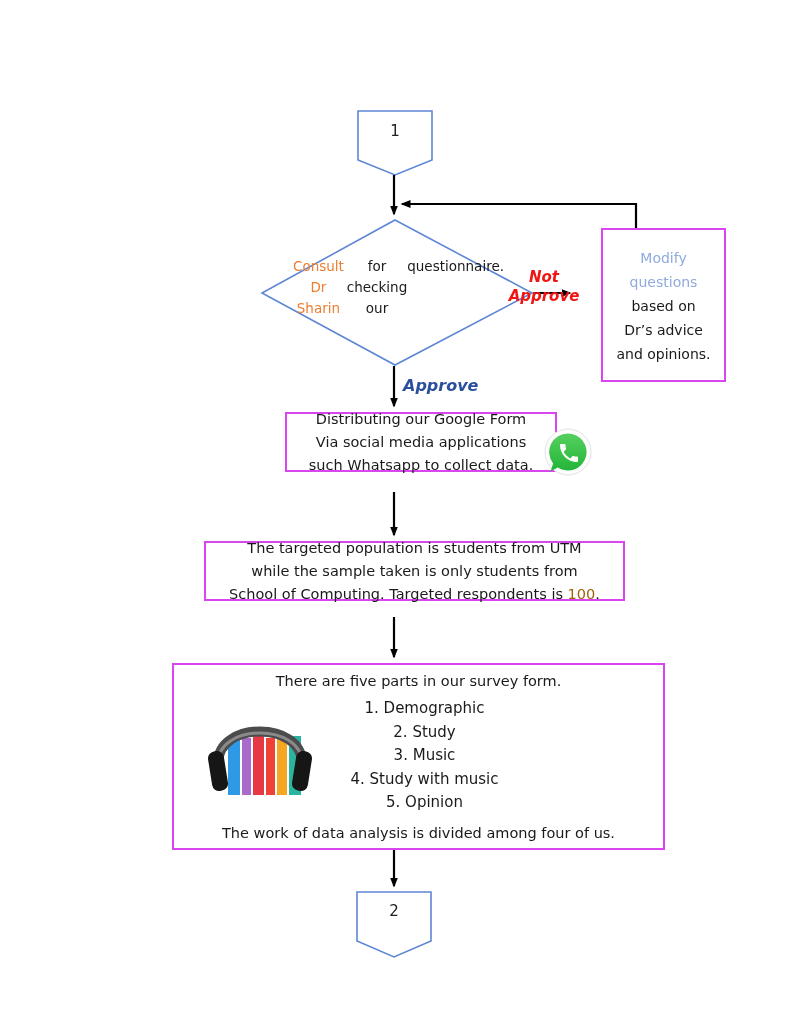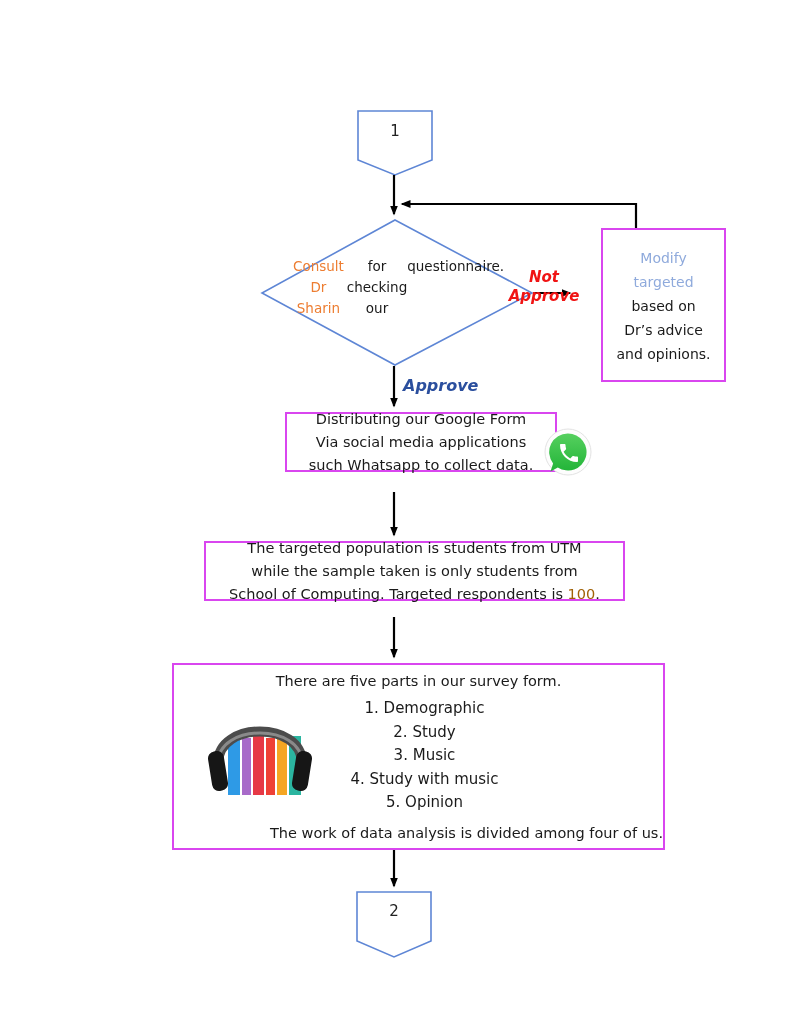--- a/index.html
+++ b/index.html
@@ -43,21 +43,21 @@
     font-size:14.5px;line-height:23px;}
   .box-survey{left:146px;top:663px;width:493px;height:187px;
     display:block;font-size:14.5px;}
 
   .survey-title{position:absolute;left:0;right:0;top:8px;text-align:center;}
   .survey-list{
     position:absolute;left:0;right:0;top:32px;
     list-style:none;margin:0;padding:0 0 0 12px;
     text-align:center;font-size:15px;line-height:23.5px;
   }
-  .survey-footer{position:absolute;left:0;right:0;bottom:7px;text-align:right;font-size:14.5px;}
+  .survey-footer{position:absolute;left:0;right:0;bottom:7px;text-align:center;font-size:14.5px;}
   .survey-image{position:absolute;left:30px;top:40px;}
 
   .label-not-approve{
     position:absolute;left:500px;top:242px;width:88px;
     text-align:center;color:#f01414;font-weight:bold;font-style:italic;
     font-size:15px;line-height:19px;margin-top:26px;
   }
   .label-approve{
     position:absolute;left:403px;top:376px;
     color:#2b4f9e;font-weight:bold;font-style:italic;font-size:16px;
@@ -111,21 +111,21 @@
   </div>
 
   <div class="label-not-approve">
     <div>Not</div>
     <div>Approve</div>
   </div>
   <div class="label-approve">Approve</div>
 
   <div class="flow-box box-modify">
     <div class="blue-text">Modify</div>
-    <div class="blue-text">targeted</div>
+    <div class="blue-text">questions</div>
     <div>based on</div>
     <div>Dr’s advice</div>
     <div>and opinions.</div>
   </div>
 
   <div class="flow-box box-distribute">
     <div>Distributing our Google Form</div>
     <div>Via social media applications</div>
     <div>such Whatsapp to collect data.</div>
   </div>

